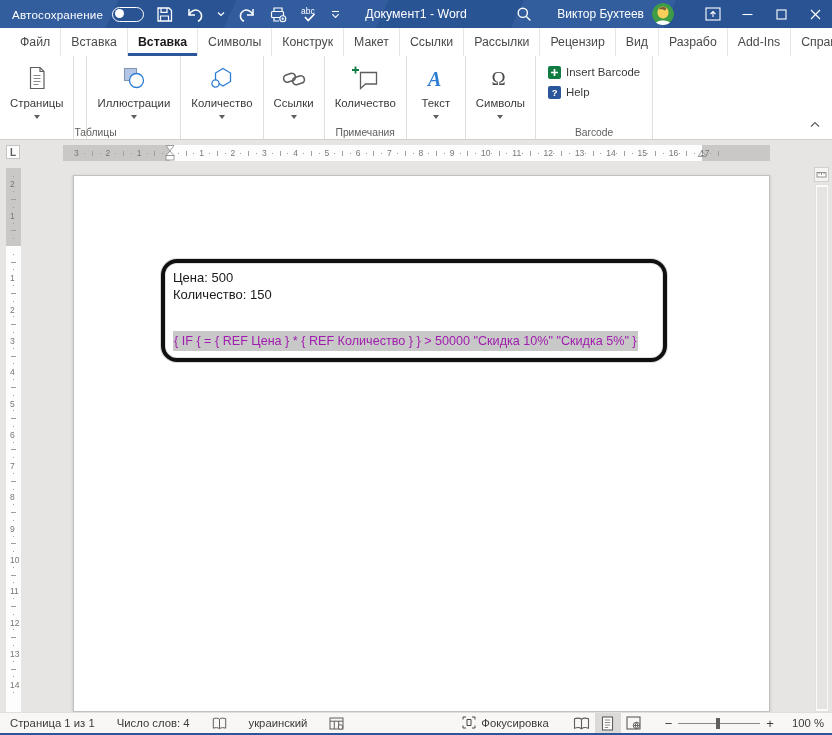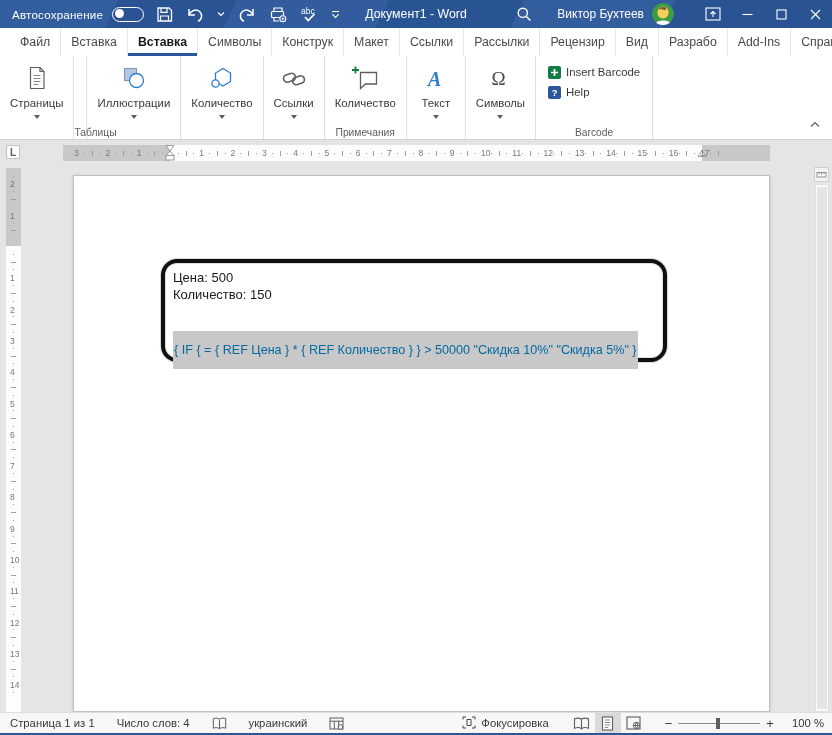--- a/index.html
+++ b/index.html
@@ -56,21 +56,21 @@
   .vnum{position:absolute;left:4px;font-size:8.5px;color:#797775;}
   .vtick{position:absolute;left:5px;height:1px;width:5px;background:#a19f9d;}
   .vdot{position:absolute;left:7px;width:1px;height:1px;background:#a19f9d;}
   .ind-first{position:absolute;left:102px;top:0;}
   .ind-right{position:absolute;left:634px;bottom:0;}
   .page{position:absolute;left:73px;top:35px;width:697px;bottom:0;background:#fff;border:1px solid #c3c1bf;box-shadow:0 1px 3px rgba(0,0,0,.18);}
   .callout{position:absolute;left:87px;top:63px;width:506px;height:103px;border:4.5px solid #101010;border-radius:16px;
     box-shadow:0 0 0 1px rgba(0,0,0,.15), inset 0 0 0 1px rgba(0,0,0,.12);padding:6px 8px;font-size:13px;color:#1a1a1a;margin-top:20px;}
   .docline{line-height:17px;white-space:nowrap;}
   .fieldline{margin-top:28px;}
-  .fieldcode{display:inline-block;background:#c8c8c8;font-size:12.6px;line-height:16px;padding:11px 1px;white-space:nowrap;color:#0369a1;}
+  .fieldcode{display:inline-block;background:#c8c8c8;font-size:12.6px;line-height:16px;padding:2px 1px;white-space:nowrap;color:#a21caf;}
   .scrollcol{position:absolute;right:0;top:0;width:18px;bottom:0;}
   .ruler-btn{position:absolute;right:3px;top:27px;width:15px;height:15px;background:#f5f4f3;border:1px solid #d2d0ce;display:flex;align-items:center;justify-content:center;}
   .sb-track{position:absolute;right:3px;top:44px;width:14px;bottom:0;background:#fafafa;border:1px solid #e3e1df;}
   .sb-thumb{position:absolute;left:1px;right:1px;top:2px;bottom:2px;background:#e6e4e2;}
   
   .statusbar{height:21px;flex:0 0 21px;background:#f8f7f6;border-top:1px solid #e1dfdd;display:flex;align-items:center;
     font-size:11.3px;color:#3b3a39;padding:0 8px;justify-content:space-between;}
   .st-left,.st-right{display:flex;align-items:center;gap:18px;height:100%;}
   .st-item{display:flex;align-items:center;gap:5px;height:100%;padding:0 2px;}
   .viewbtns{display:flex;align-items:center;height:100%;}

